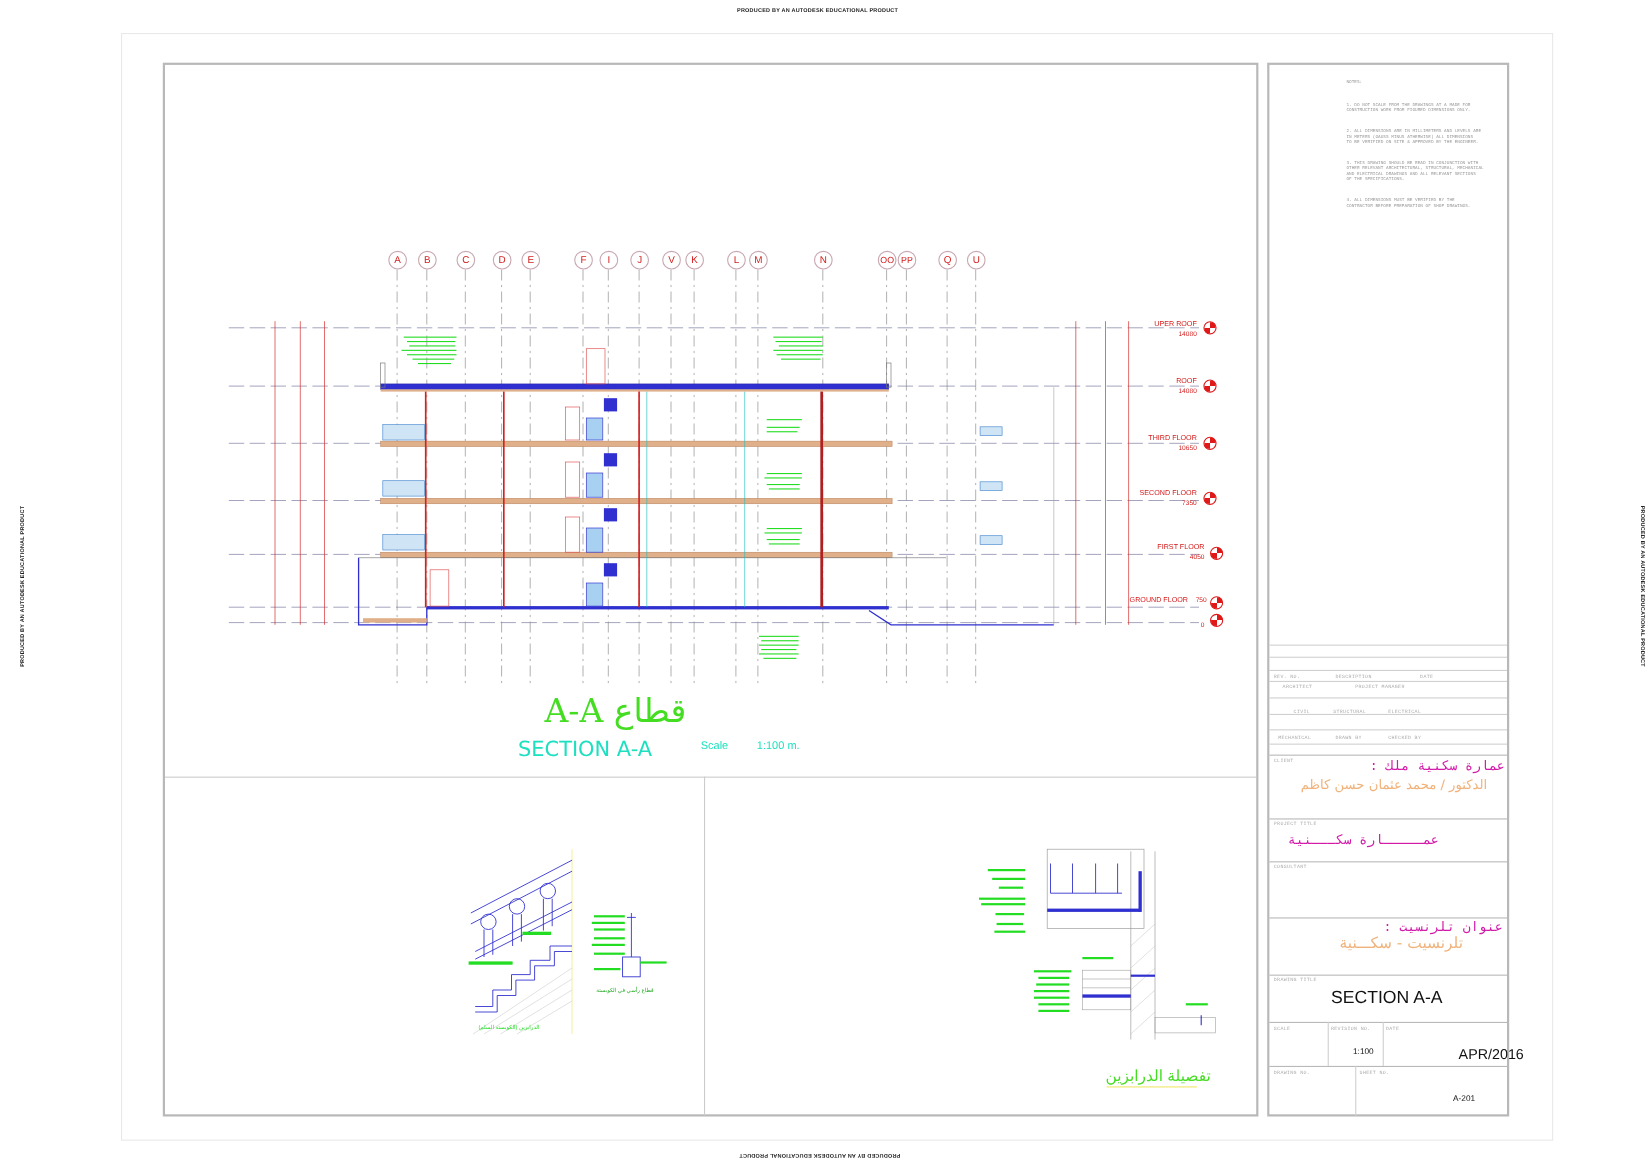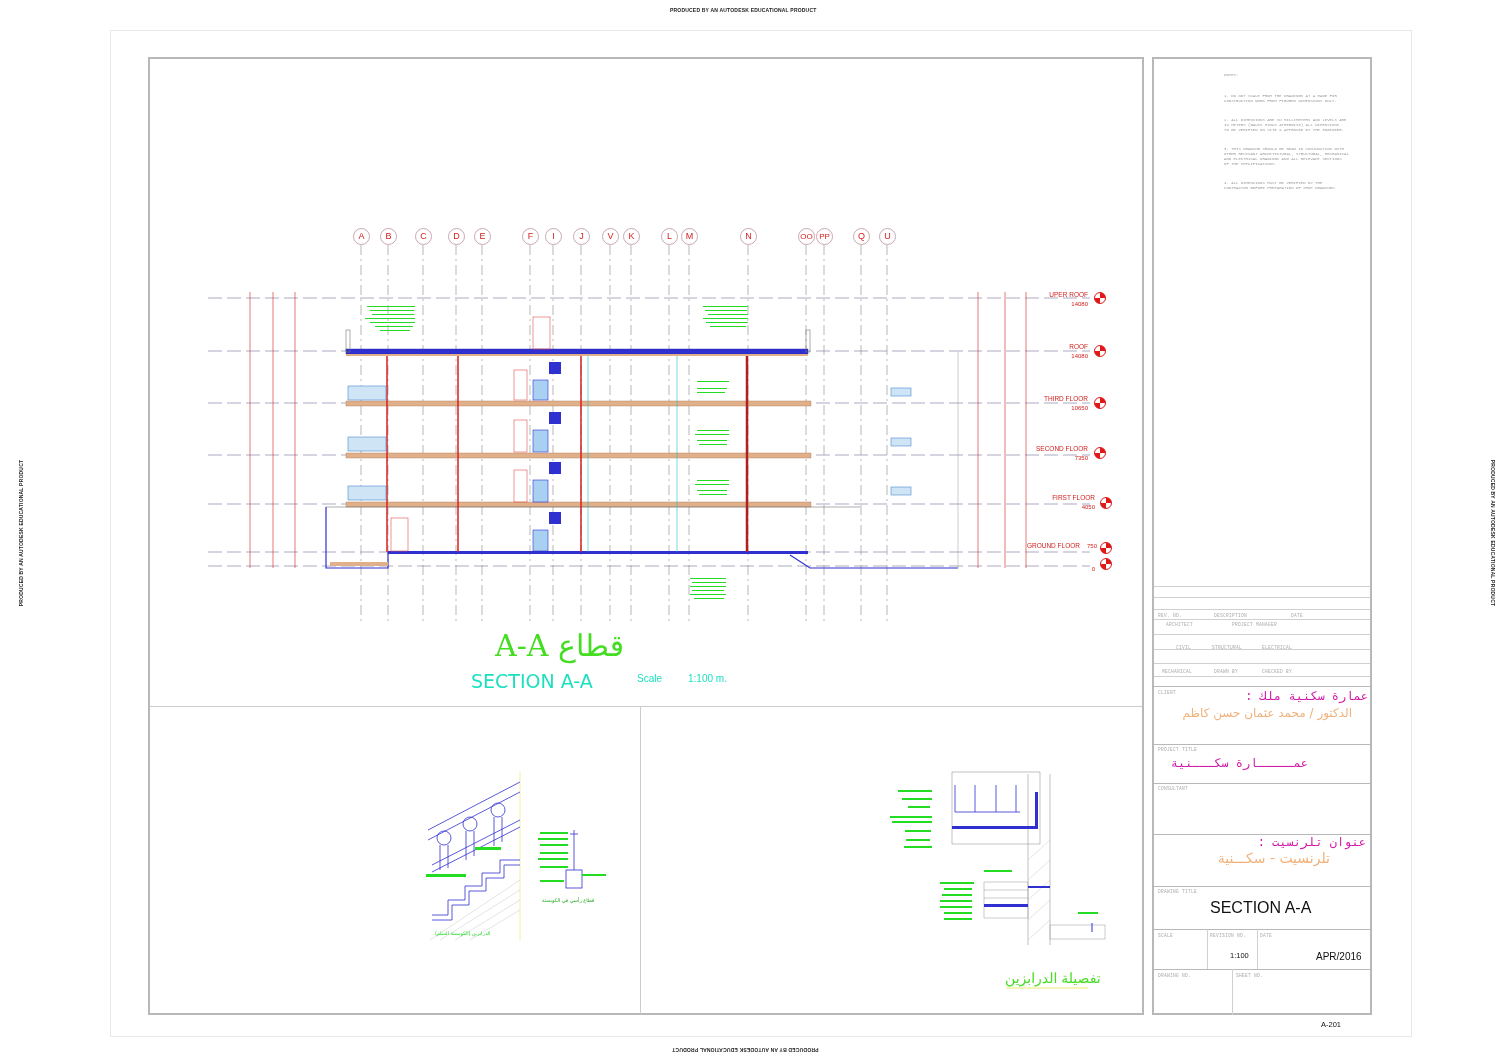--- a/index.html
+++ b/index.html
@@ -384,20 +384,20 @@
   <div class="tblabel" style="left:4px;top:830px;">DRAWING TITLE</div>
   <div class="abs" style="left:56px;top:840px;font-size:16px;color:#111;">SECTION A-A</div>
 
   <div class="tbline" style="top:870px;background:#b8b8b8;"></div>
   <div class="abs" style="left:53px;top:870px;width:1px;height:40px;background:#d0d0d0;"></div>
   <div class="abs" style="left:103px;top:870px;width:1px;height:40px;background:#d0d0d0;"></div>
   <div class="tblabel" style="left:4px;top:874px;">SCALE</div>
   <div class="tblabel" style="left:56px;top:874px;">REVISION NO.</div>
   <div class="tblabel" style="left:106px;top:874px;">DATE</div>
   <div class="abs" style="left:76px;top:892px;font-size:7.5px;color:#111;">1:100</div>
-  <div class="abs" style="left:162px;top:892px;font-size:10px;color:#111;">APR/2016</div>
+  <div class="abs" style="left:172px;top:892px;font-size:13px;color:#111;">APR/2016</div>
 
   <div class="tbline" style="top:910px;background:#b8b8b8;"></div>
   <div class="abs" style="left:78px;top:910px;width:1px;height:46px;background:#d0d0d0;"></div>
   <div class="tblabel" style="left:4px;top:914px;">DRAWING NO.</div>
   <div class="tblabel" style="left:82px;top:914px;">SHEET NO.</div>
-  <div class="abs" style="left:167px;top:935px;font-size:7.5px;color:#111;margin-top:26px;">A-201</div>
+  <div class="abs" style="left:167px;top:935px;font-size:7.5px;color:#111;">A-201</div>
 </div>
 
 </body></html>

